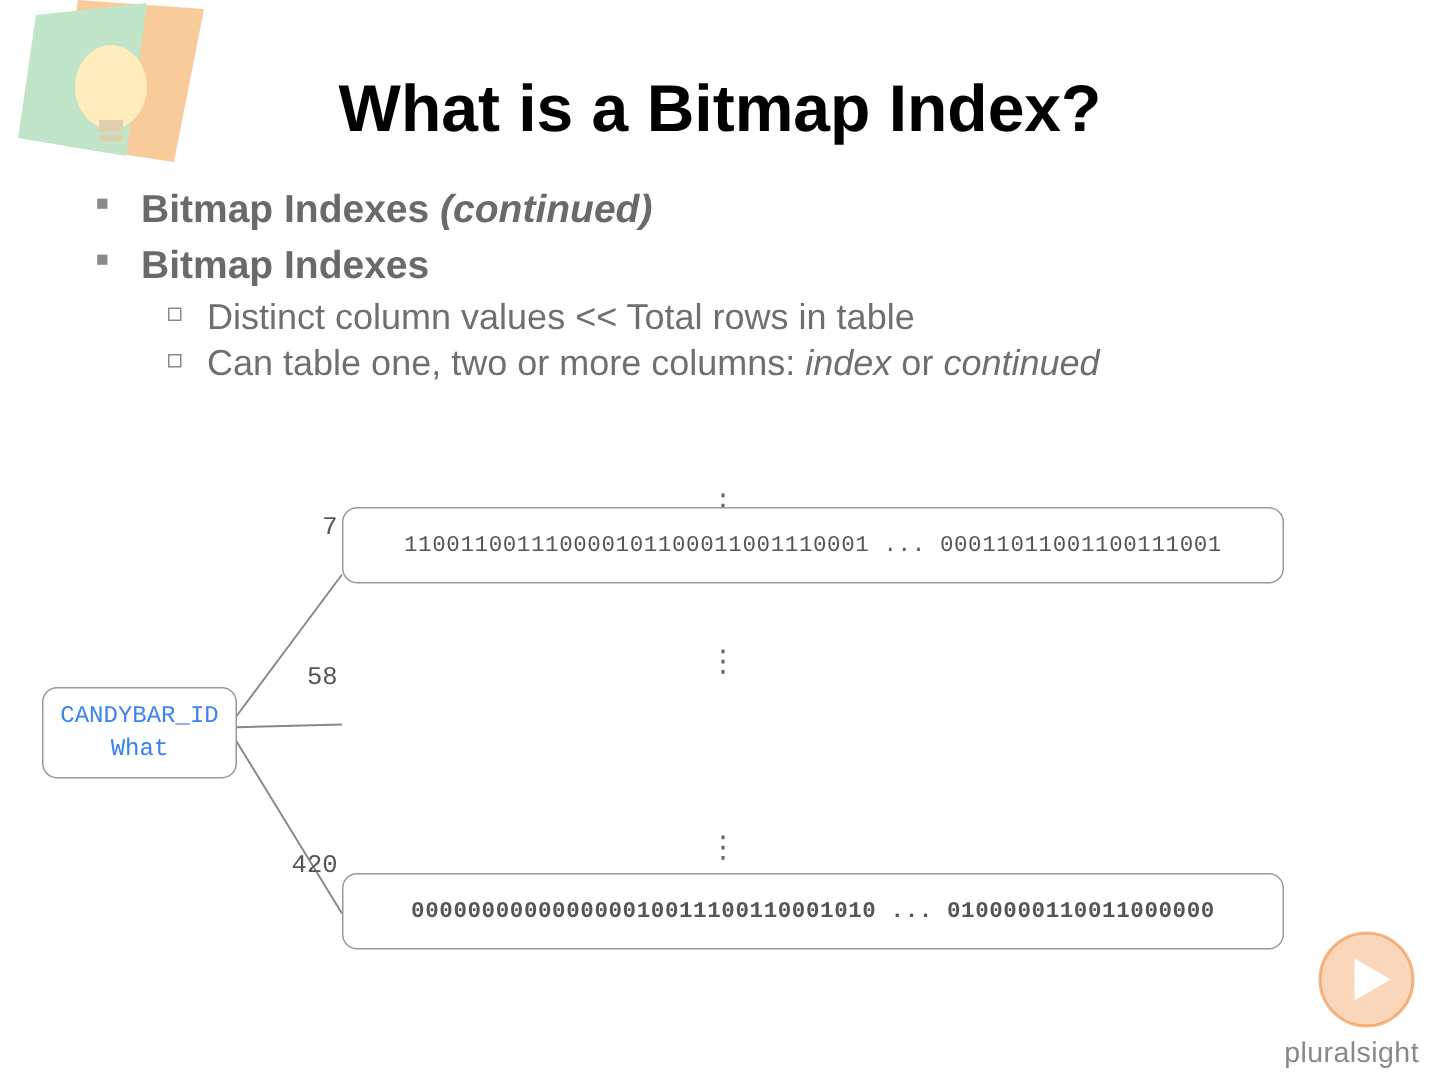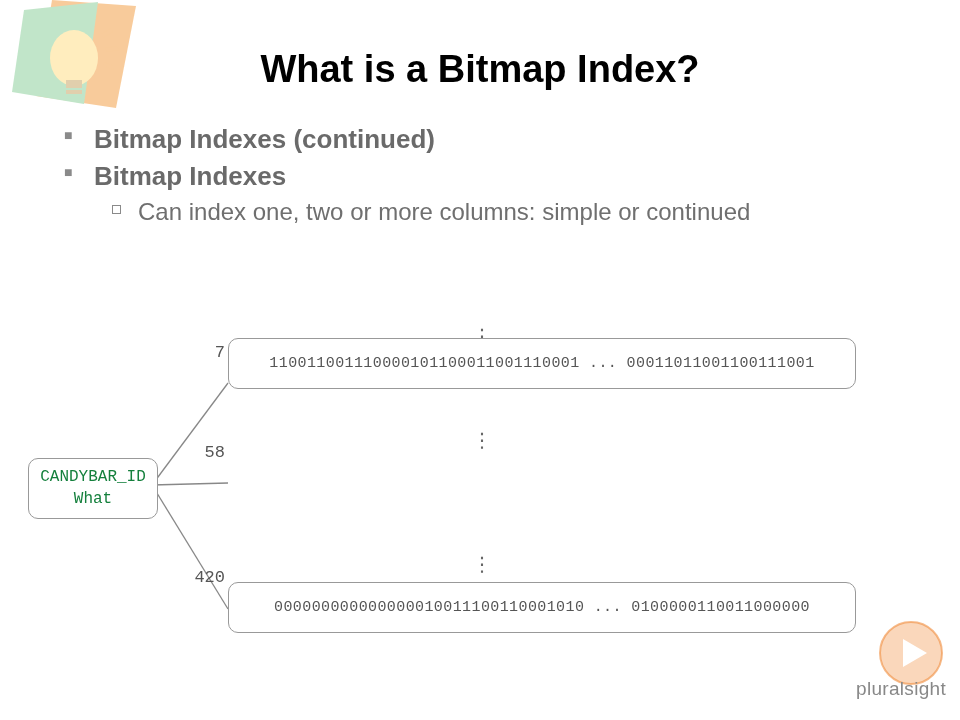--- a/index.html
+++ b/index.html
@@ -20,21 +20,21 @@
     width: 130px;
     height: 120px;
     opacity: 0.55;
   }
   .slide-title {
     position: absolute;
     top: 48px;
     left: 0;
     right: 0;
     text-align: center;
-    font-size: 38px;
+    font-size: 44px;
     font-weight: 700;
     color: #000;
   }
   .bullets {
     position: absolute;
     top: 118px;
     left: 60px;
     right: 60px;
     color: #6a6a6a;
   }
@@ -46,21 +46,21 @@
     position: relative;
   }
   .b1::before {
     content: "■";
     position: absolute;
     left: 4px;
     top: 3px;
     font-size: 14px;
     color: #8a8a8a;
   }
-  .italic { }
+  .italic { font-style: italic; }
   .sub {
     font-size: 24px;
     color: #6f6f6f;
     margin: 3px 0 3px 48px;
     padding-left: 30px;
     position: relative;
   }
   .sub::before {
     content: "";
     position: absolute;
@@ -82,42 +82,42 @@
     position: absolute;
     left: 28px;
     top: 148px;
     width: 124px;
     padding: 8px 2px;
     text-align: center;
     border: 1px solid #999;
     border-radius: 10px;
     font-family: Consolas, "Courier New", monospace;
     font-size: 16px;
-    color: #15803d;
+    color: #3b82f6;
     line-height: 1.35;
     background: #fff;
   }
   .bit-box {
     position: absolute;
     left: 228px;
     width: 610px;
     padding: 16px 8px;
     border: 1px solid #999;
     border-radius: 10px;
     font-family: Consolas, "Courier New", monospace;
     font-size: 15px;
     letter-spacing: 0.4px;
     color: #555;
     background: #fff;
     text-align: center;
     white-space: nowrap;
   }
   .bit-box.row1 { top: 28px; }
   .bit-box.row2 { top: 146px; }
-  .bit-box.row3 { top: 272px; }
+  .bit-box.row3 { top: 272px; font-weight: bold; }
   .key-label {
     position: absolute;
     font-family: Consolas, "Courier New", monospace;
     font-size: 17px;
     color: #555;
     text-align: right;
     width: 40px;
   }
   .key-label.k1 { left: 185px; top: 33px; }
   .key-label.k2 { left: 185px; top: 133px; text-align: right; }
@@ -138,21 +138,21 @@
     position: absolute;
     left: 0;
     top: 0;
     width: 960px;
     height: 350px;
     pointer-events: none;
   }
   .brand {
     position: absolute;
     right: 14px;
-    bottom: 20px;
+    bottom: 6px;
     font-size: 19px;
     color: #888;
     letter-spacing: 0.3px;
   }
   .play-btn {
     position: absolute;
     right: 16px;
     bottom: 34px;
     width: 66px;
     height: 66px;
@@ -173,22 +173,23 @@
   </svg>
 </div>
 
 <div class="slide-title">What is a Bitmap Index?</div>
 
 <div class="bullets">
   <div class="b1">
     <span>Bitmap Indexes </span><span class="italic">(continued)</span>
   </div>
   <div class="b1">Bitmap Indexes</div>
+  <div class="sub">Distinct column values &lt;&lt; Total rows in table</div>
   <div class="sub">
-    <span>Can index one, two or more columns: </span><span class="italic">simple</span><span> or </span><span class="italic">continued</span>
+    <span>Can table one, two or more columns: </span><span class="italic">index</span><span> or </span><span class="italic">continued</span>
   </div>
 </div>
 
 <div class="diagram">
 
   <svg class="connectors" viewBox="0 0 960 350">
     <line x1="152" y1="175" x2="228" y2="73" stroke="#888" stroke-width="1.3"></line>
     <line x1="152" y1="175" x2="228" y2="173" stroke="#888" stroke-width="1.3"></line>
     <line x1="152" y1="175" x2="228" y2="299" stroke="#888" stroke-width="1.3"></line>
   </svg>

